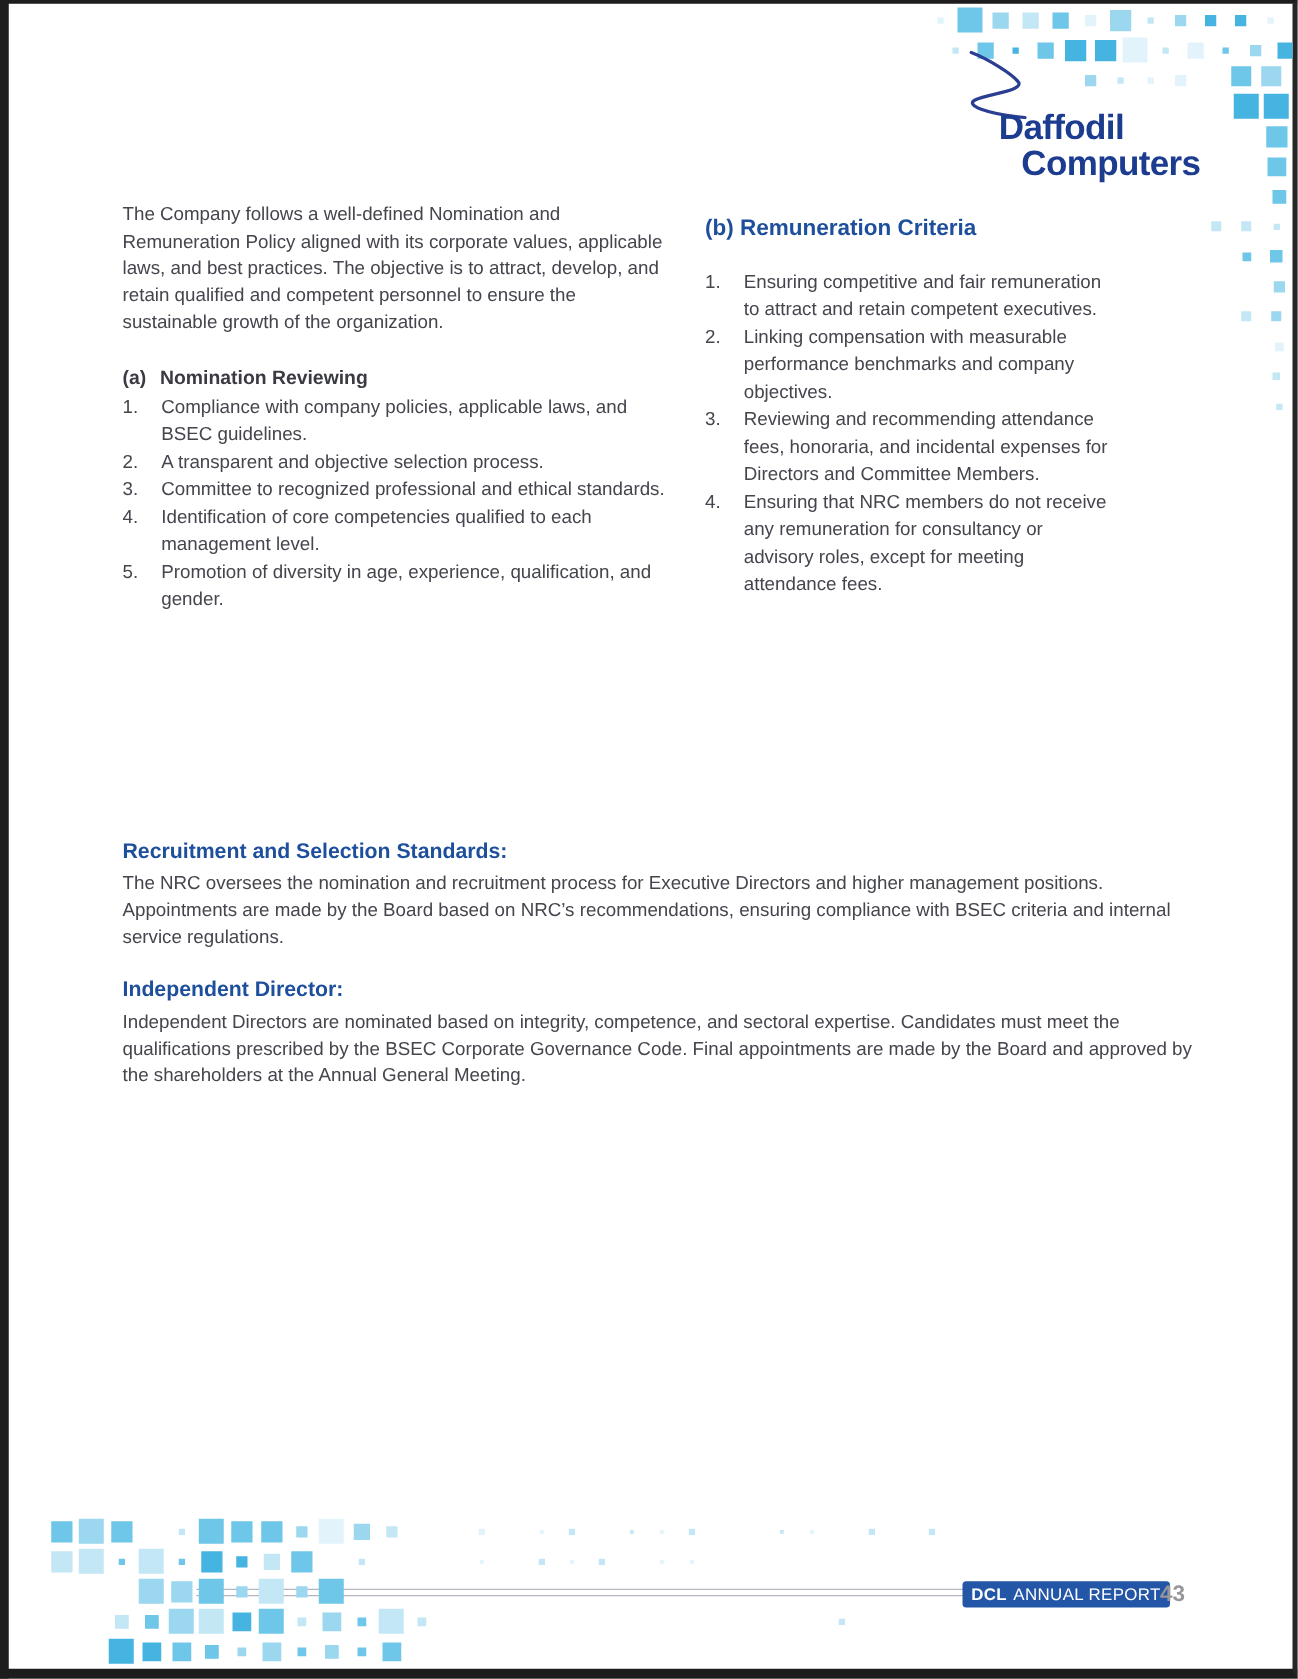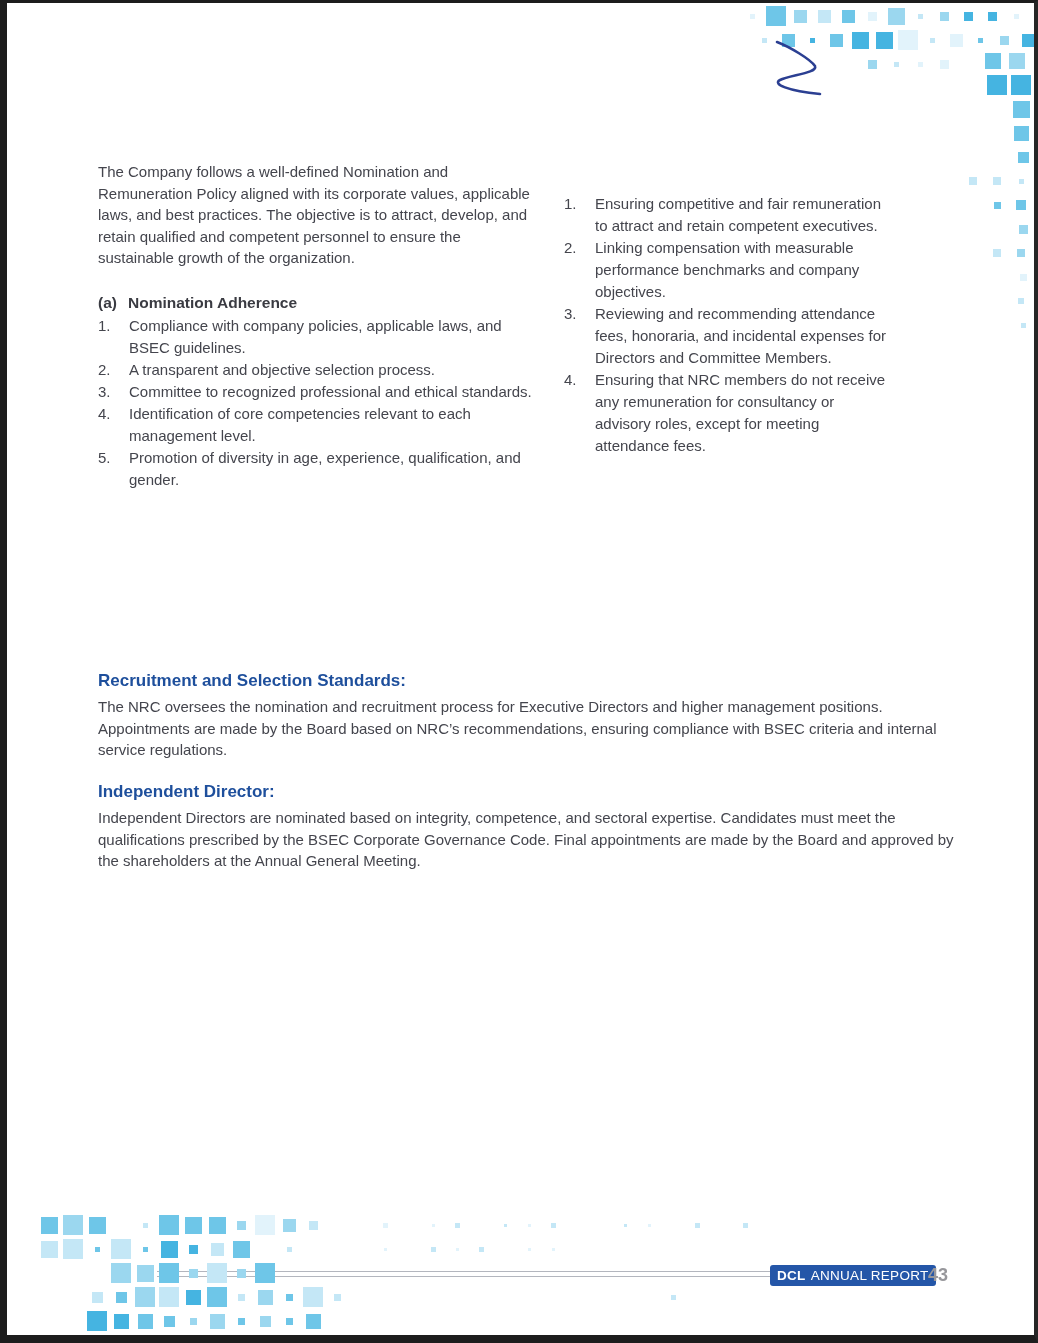--- a/index.html
+++ b/index.html
@@ -182,52 +182,57 @@
       <div class="sq" style="left: 229.5px; top: 1337.5px; width: 9px; height: 9px; background: rgb(69, 180, 225);"></div>
       <div class="sq" style="left: 249.5px; top: 1333.5px; width: 17px; height: 17px; background: rgb(110, 198, 232);"></div>
       <div class="sq" style="left: 273.5px; top: 1333.5px; width: 17px; height: 17px; background: rgb(196, 231, 246);"></div>
       <div class="sq" style="left: 299.5px; top: 1335.5px; width: 13px; height: 13px; background: rgb(196, 231, 246);"></div>
     </div>
 
   <svg class="swoosh" width="110" height="70" viewBox="0 0 110 70" fill="none">
     <path d="M17,9 C30,14 50,26 55,33 C58,40 30,42 20,47 C12,51 28,58 60,61" stroke="#2b3f92" stroke-width="2.6" stroke-linecap="round" fill="none"></path>
   </svg>
 
+  <div class="logo">
+    <div class="logo-line1">Daffodil</div>
+    <div class="logo-line2">Computers</div>
+  </div>
 
   <div class="col-left">
     <div class="intro">The Company follows a well-defined Nomination and Remuneration Policy aligned with its corporate values, applicable laws, and best practices. The objective is to attract, develop, and retain qualified and competent personnel to ensure the sustainable growth of the organization.</div>
     <div class="sub-heading">
       <span class="pfx">(a)</span>
-      <span>Nomination Adherence</span>
+      <span>Nomination Reviewing</span>
     </div>
     <div class="num-list">
       <div class="li">
         <span class="num">1.</span>
         <span class="txt">Compliance with company policies, applicable laws, and BSEC guidelines.</span>
       </div>
       <div class="li">
         <span class="num">2.</span>
         <span class="txt">A transparent and objective selection process.</span>
       </div>
       <div class="li">
         <span class="num">3.</span>
         <span class="txt">Committee to recognized professional and ethical standards.</span>
       </div>
       <div class="li">
         <span class="num">4.</span>
-        <span class="txt">Identification of core competencies relevant to each management level.</span>
+        <span class="txt">Identification of core competencies qualified to each management level.</span>
       </div>
       <div class="li">
         <span class="num">5.</span>
         <span class="txt">Promotion of diversity in age, experience, qualification, and gender.</span>
       </div>
     </div>
   </div>
 
   <div class="col-right">
+    <h2 class="doc-heading">(b) Remuneration Criteria</h2>
     <div class="num-list">
       <div class="li">
         <span class="num">1.</span>
         <span class="txt">Ensuring competitive and fair remuneration to attract and retain competent executives.</span>
       </div>
       <div class="li">
         <span class="num">2.</span>
         <span class="txt">Linking compensation with measurable performance benchmarks and company objectives.</span>
       </div>
       <div class="li">

